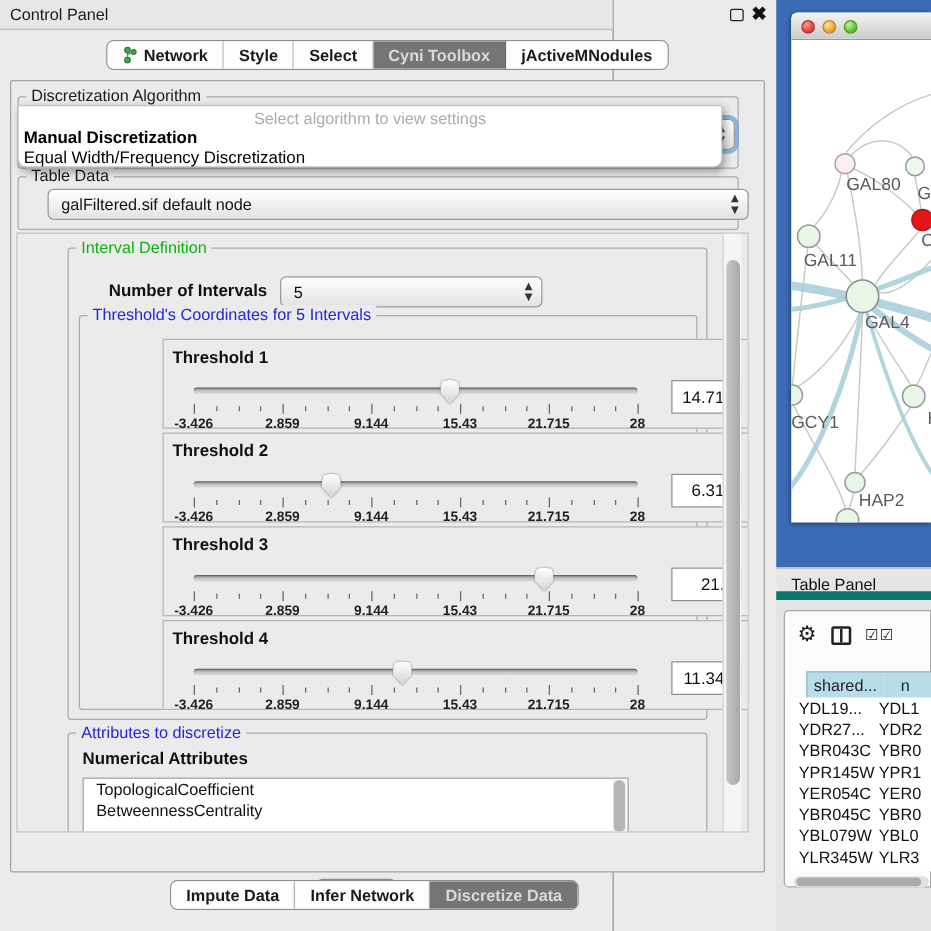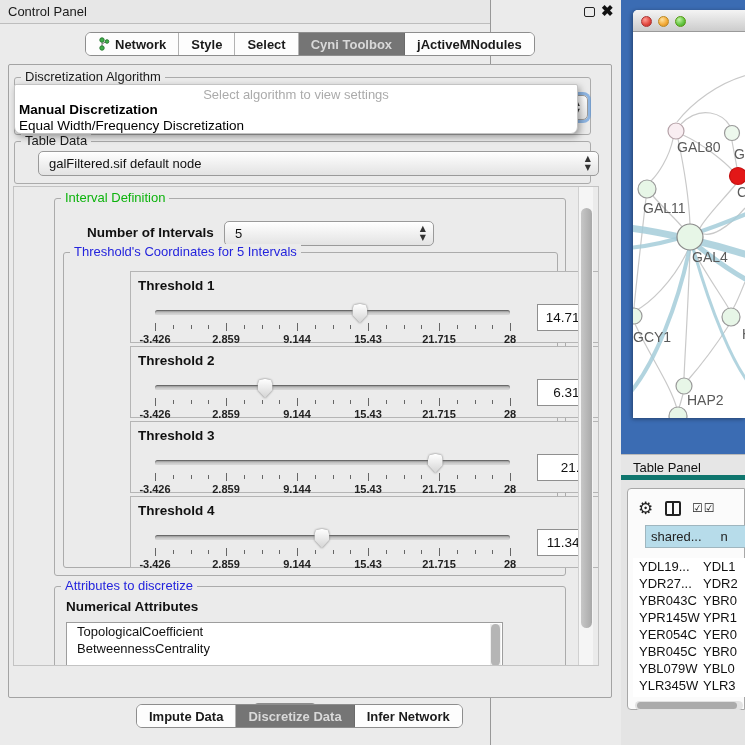--- a/index.html
+++ b/index.html
@@ -74,29 +74,29 @@
   #right-zone { left:621px; top:0; width:124px; height:454px; background:#3b6cb3; }
   #net-window { left:633px; top:10px; width:112px; height:408px; background:#fff; border-radius:5px 0 0 0; box-shadow:-1px 1px 4px rgba(0,0,0,.4); }
   #net-titlebar { left:0; top:0; width:100%; height:22px; border-radius:5px 0 0 0;
      background:linear-gradient(#f4f4f4,#cccccc); border-bottom:1px solid #9a9a9a; }
   .traffic { position:absolute; top:5.5px; width:11px; height:11px; border-radius:50%; }
   #tl-red    { left:8px;  background:radial-gradient(circle at 35% 30%, #ff9d96, #e0453c 60%, #b43028); border:.5px solid #a33; }
   #tl-yellow { left:25px; background:radial-gradient(circle at 35% 30%, #ffe2a0, #f3a832 60%, #c9832a); border:.5px solid #b82; }
   #tl-green  { left:42px; background:radial-gradient(circle at 35% 30%, #c2f3a5, #62c440 60%, #3f9e2d); border:.5px solid #591;}
   #net-canvas { left:0; top:22px; width:112px; height:386px; overflow:hidden; }
 
-  #table-panel-header { left:621px; top:454px; width:124px; height:26px; background:#e6e6e6; border-top:1px solid #b9b9b9; border-bottom:5px solid #0f766e;text-align:center; }
+  #table-panel-header { left:621px; top:454px; width:124px; height:26px; background:#e6e6e6; border-top:1px solid #b9b9b9; border-bottom:7px solid #0f766e;text-align:center; }
   #table-panel-title { left:12px; top:5px; font-size:13px; }
   #table-panel-body { left:621px; top:480px; width:124px; height:265px; background:#e4e4e4; }
   #table-box { left:6px; top:8px; width:118px; height:222px; background:#fbfbfb; border:1px solid #a8a8a8; border-radius:4px 0 0 4px; }
   #gear-icon { left:10px; top:9px; font-size:17px; color:#222; font-family:"DejaVu Sans",sans-serif; }
   #columns-icon { left:37px; top:12px; width:16px; height:15px; border:2px solid #222; border-radius:2px; }
   #columns-icon::after { content:""; position:absolute; left:5px; top:0; width:2px; height:100%; background:#222; }
   #checks-icon { left:64px; top:12px; font-size:12px; letter-spacing:1px; color:#222; font-family:"DejaVu Sans",sans-serif; }
-  #data-table { position:absolute; left:5px; top:36px; width:113px;padding-left:12px; }
+  #data-table { position:absolute; left:5px; top:48px; width:113px;padding-left:12px; }
   .th-row { display:flex; }
   .th-cell { height:23px; background:#b7dcea; border:1px solid #9fb6bf; border-right:none; display:flex; align-items:center; justify-content:center; font-size:13px; color:#222; }
   .th-cell:first-child { width:75px; }
   .th-cell:last-child  { width:45px; justify-content:flex-start; padding-left:14px; border-left:none; }
   #rows-clip { position:absolute; left:5px; top:69px; width:113px; height:139px; overflow:hidden; background:#fff; }
   .t-row { display:flex; height:17px; line-height:17px; font-size:13px; }
   .t-cell1 { width:70px; padding-left:6px; white-space:nowrap; }
   .t-cell2 { width:43px; white-space:nowrap; overflow:hidden; }
   #h-scrollbar { position:absolute; left:7px; top:212px; width:108px; height:9px; background:#e2e2e2; border-radius:5px; }
   #h-thumb { position:absolute; left:2px; top:1px; width:100px; height:7px; background:#ababab; border-radius:4px; }
@@ -362,25 +362,25 @@
   <div class="abs" id="v-scrollbar">
     <div class="abs" id="v-thumb" style="left:2px; top:21px;"></div>
   </div>
 
   <button class="abs" id="apply-btn">Apply</button>
 
   <div class="abs seg-bar" id="bottom-tabs">
       <div class="seg">
         <span>Impute Data</span>
       </div>
+      <div class="seg">
+        <span>Infer Network</span>
+      </div>
       <div class="seg selected">
         <span>Discretize Data</span>
-      </div>
-      <div class="seg">
-        <span>Infer Network</span>
       </div>
     </div>
 </div>
 
 <div class="abs" id="right-zone"></div>
 
 <div class="abs" id="net-window">
   <div class="abs" id="net-titlebar">
     <span class="traffic" id="tl-red"></span>
     <span class="traffic" id="tl-yellow"></span>

